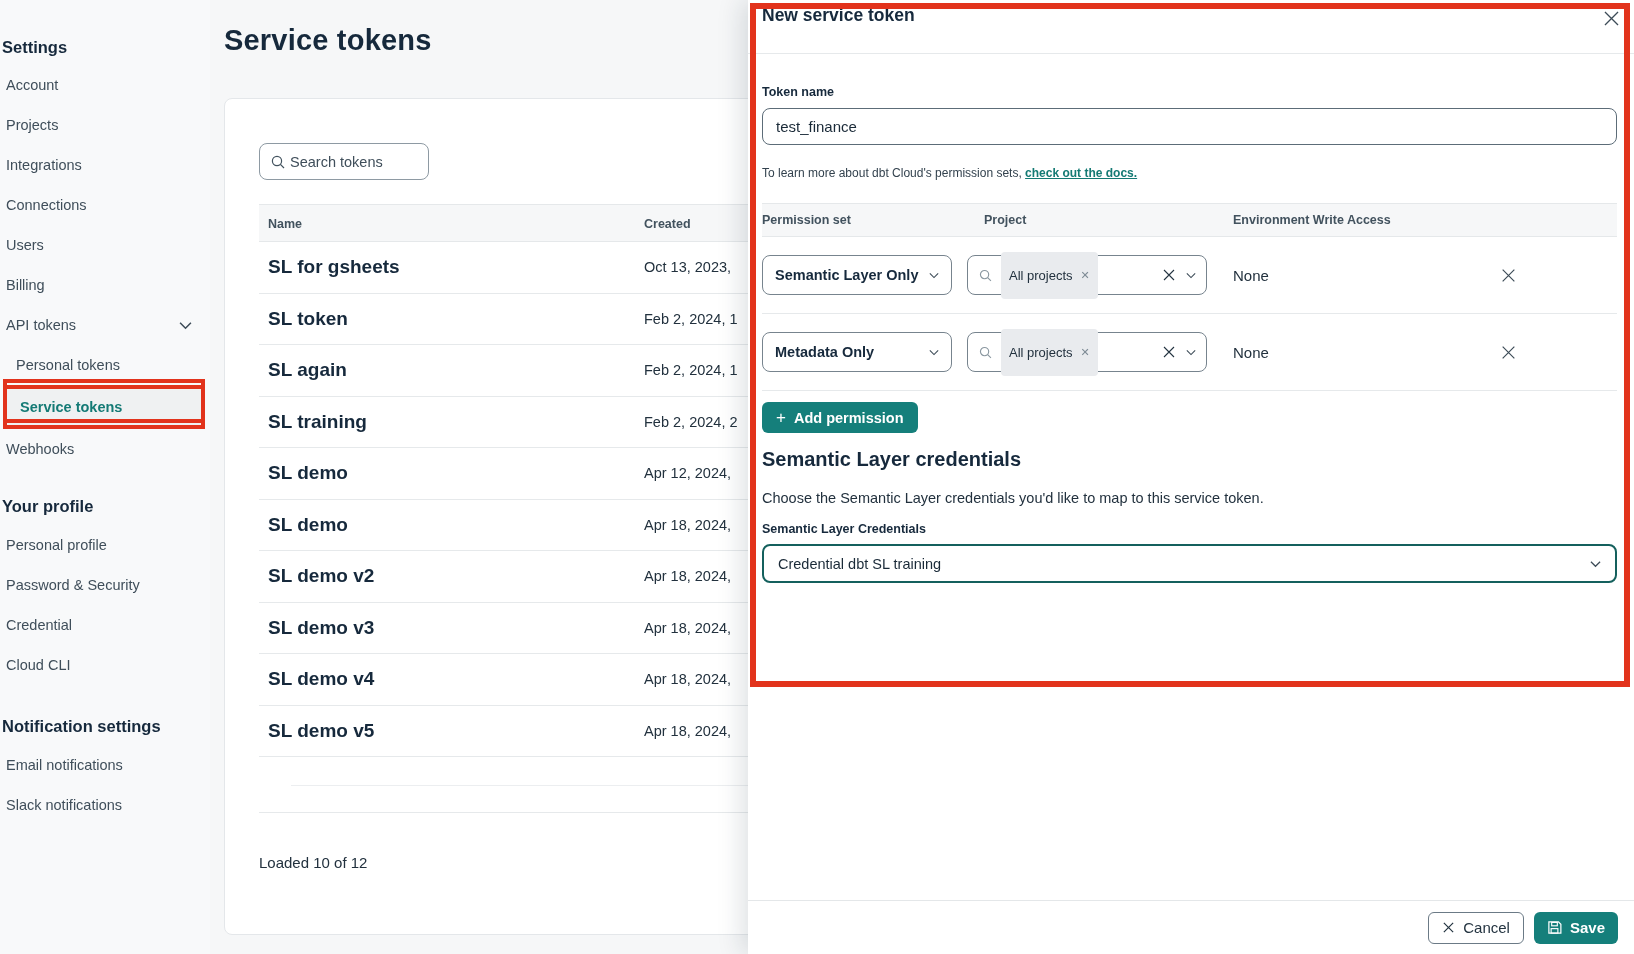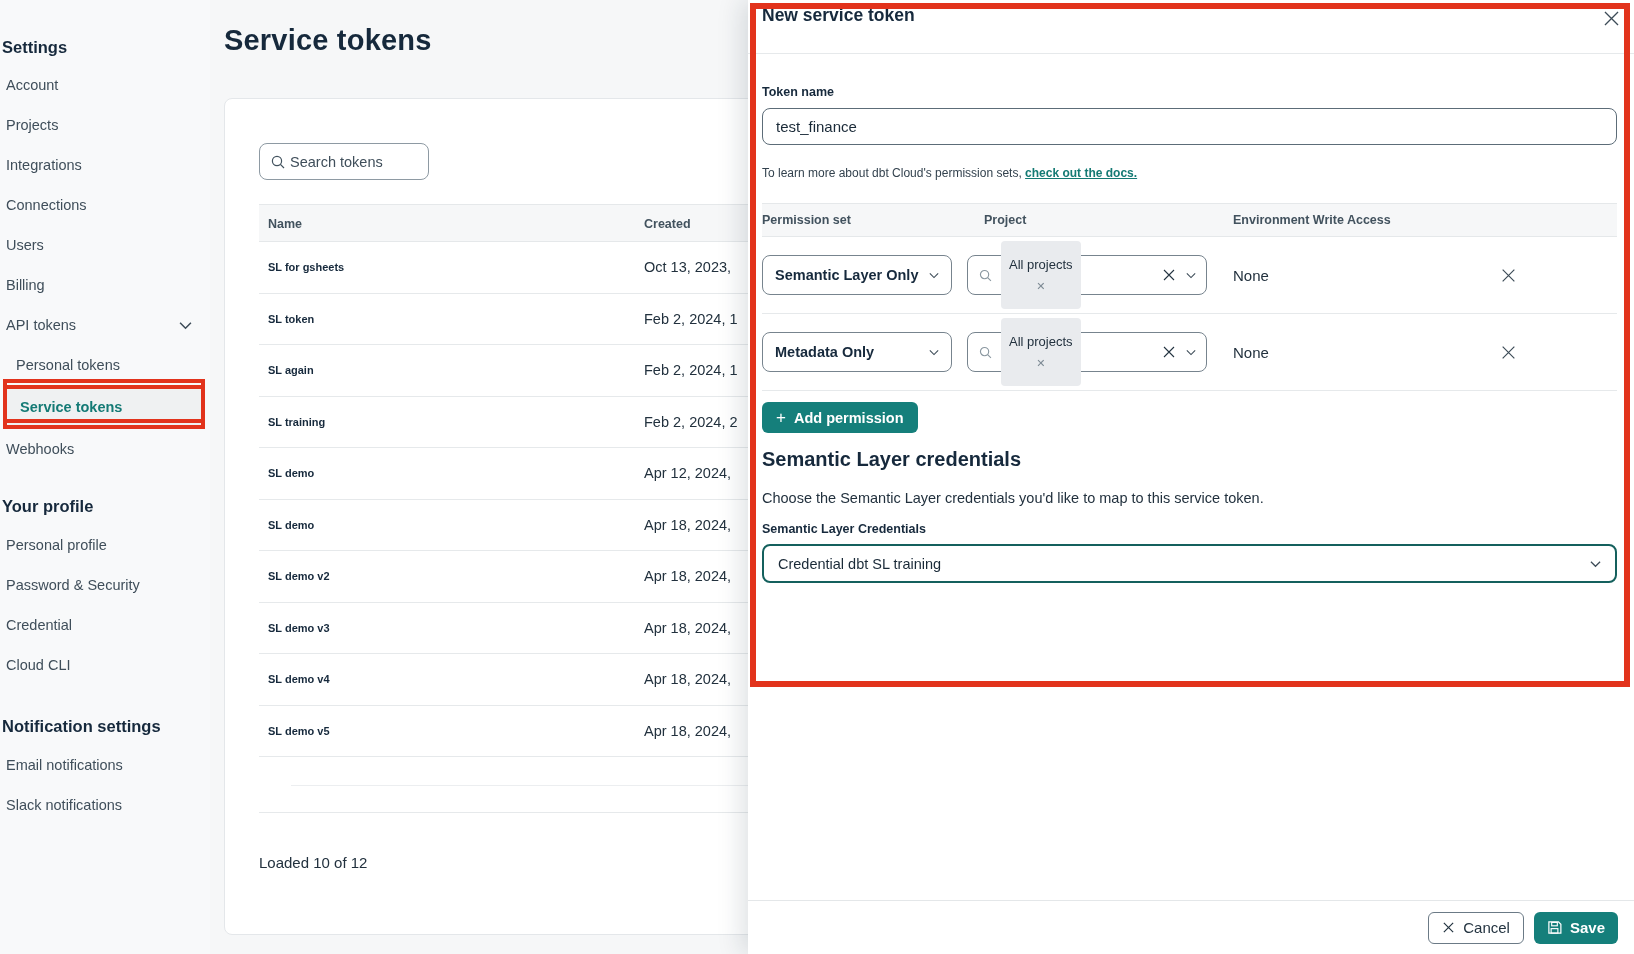--- a/index.html
+++ b/index.html
@@ -65,21 +65,21 @@
     position: absolute; top: 0; line-height: 38px;
     font-size: 12.5px; font-weight: 700; color: #42525e;
   }
   .t-header .c-name { left: 9px; }
   .t-header .c-created { left: 385px; }
 
   .t-rows { position: absolute; left: 34px; right: 0; top: 143px; }
   .t-row { position: relative; height: 51.5px; border-bottom: 1px solid #e6e9eb; }
   .t-name {
     position: absolute; left: 9px; top: 50%; transform: translateY(-50%);
-    font-size: 11px; font-weight: 700; color: #16293c;
+    font-size: 19px; font-weight: 700; color: #16293c;
   }
   .t-created {
     position: absolute; left: 385px; top: 50%; transform: translateY(-50%);
     font-size: 14.5px; color: #22313e; white-space: nowrap;
   }
   .div-short { position: absolute; left: 66px; right: 0; top: 686px; border-top: 1px solid #eceef0; }
   .div-full  { position: absolute; left: 34px; right: 0; top: 713px; border-top: 1px solid #e6e9eb; }
   .loaded {
     position: absolute; left: 34px; top: 755px;
     font-size: 15px; color: #22313e;
@@ -142,21 +142,21 @@
   }
   .perm-select .ps-label { font-size: 14.5px; font-weight: 700; color: #16293c; }
   .proj-select {
     position: absolute; left: 205px; top: 50%; transform: translateY(-50%);
     width: 240px; height: 40px; border: 1px solid #77848e; border-radius: 8px;
     display: flex; align-items: center; padding: 0 10px; gap: 8px; background: #fff; cursor: pointer;
   }
   .chip {
     display: inline-flex; align-items: center; gap: 8px;
     background: #e9ebee; border-radius: 4px; padding: 16px 8px;
-    font-size: 13px; color: #22313e; cursor: pointer; flex-direction: column;
+    font-size: 13px; color: #22313e; cursor: pointer;
   }
   .chip .chip-x { font-size: 11px; color: #7d8a94; }
   .proj-clear { margin-left: auto; cursor: pointer; }
   .proj-chevron { margin-left: 2px; }
   .env-none { position: absolute; left: 471px; font-size: 15px; color: #22313e; }
   .row-remove { position: absolute; right: 100px; cursor: pointer; }
 
   .add-perm-btn {
     position: absolute; left: 14px; top: 402px; height: 31px;
     background: #157f7b; color: #fff; border: none; border-radius: 6px;

